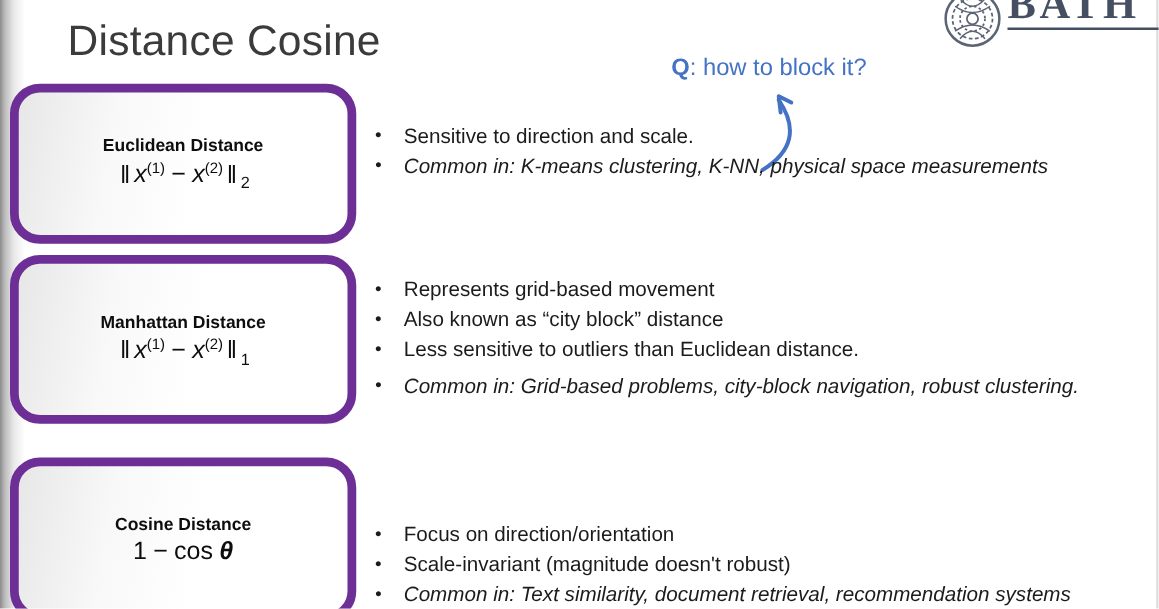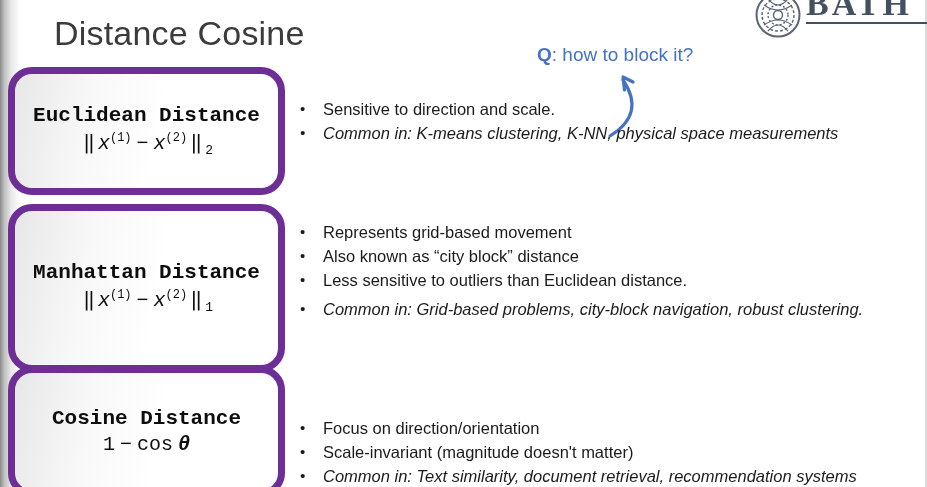--- a/index.html
+++ b/index.html
@@ -24,24 +24,24 @@
   .question .q{font-weight:bold;}
   .arrow-svg{position:absolute;left:597px;top:72px;}
 
   .metric-box{
     position:absolute;left:8px;width:277px;box-sizing:border-box;
     border:7px solid #6d2e96;border-radius:24px;
     background:linear-gradient(100deg,#e7e7e7 0%,#f8f8f8 28%,#ffffff 55%);
     display:flex;flex-direction:column;align-items:center;justify-content:center;
   }
   .box-1{top:67px;height:128px;}
-  .box-2{top:204px;height:168px;}
+  .box-2{top:204px;height:135px;}
   .box-3{top:366px;height:131px;}
-  .metric-name{font-size:21px;font-weight:bold;color:#0d0d0d;font-family:Liberation Mono, monospace;}
-  .metric-formula{margin-top:3px;font-family:Liberation Mono, monospace;font-size:20px;color:#0d0d0d;white-space:nowrap;}
+  .metric-name{font-size:14px;font-weight:bold;color:#0d0d0d;}
+  .metric-formula{margin-top:3px;font-family:Liberation Sans, sans-serif;font-size:20px;color:#0d0d0d;white-space:nowrap;}
   .metric-formula .mvar{font-style:italic;}
   .metric-formula .bar{padding:0 3px;}
   .metric-formula sup{font-size:12px;}
   .metric-formula sub{font-size:13px;}
   .metric-formula .theta{font-style:italic;font-weight:bold;}
   .metric-formula .sp{display:inline-block;width:5px;}
 
   .bullets{position:absolute;left:298px;width:615px;list-style:none;margin:0;padding:0;}
   .bullets-1{top:97px;}
   .bullets-2{top:220px;}
@@ -95,16 +95,16 @@
     <li>Less sensitive to outliers than Euclidean distance.</li>
     <li class="italic">Common in: Grid-based problems, city-block navigation, robust clustering.</li>
   </ul>
 
   <div class="metric-box box-3">
     <div class="metric-name">Cosine Distance</div>
     <div class="metric-formula"><span>1</span><span class="sp"></span><span>−</span><span class="sp"></span><span>cos</span><span class="sp"></span><span class="theta">θ</span></div>
   </div>
   <ul class="bullets bullets-3">
     <li>Focus on direction/orientation</li>
-    <li>Scale-invariant (magnitude doesn't matter)</li>
+    <li>Scale-invariant (magnitude doesn't robust)</li>
     <li class="italic">Common in: Text similarity, document retrieval, recommendation systems</li>
   </ul>
 </div>
 
 </body></html>

